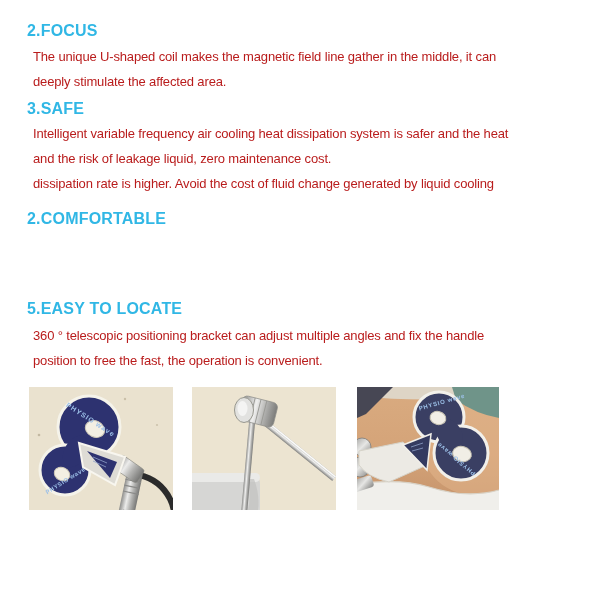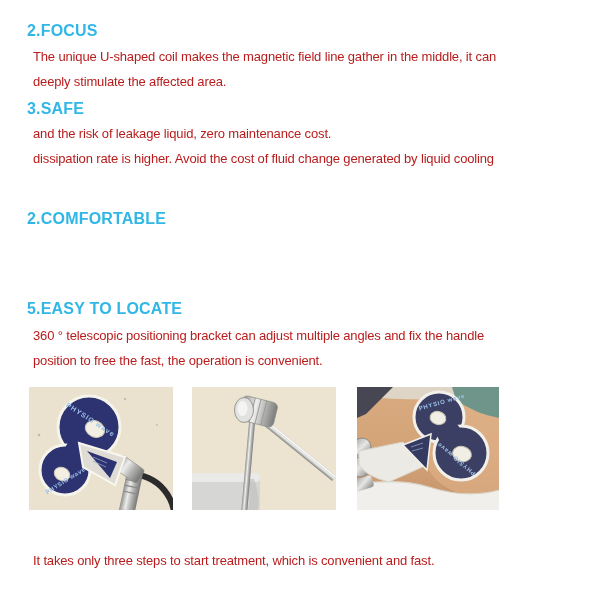--- a/index.html
+++ b/index.html
@@ -30,20 +30,21 @@
 <div class="page">
 
   <div class="sec-h" style="top:21px">2.FOCUS</div>
   <div class="sec-p" style="top:44px">
     <div>The unique U-shaped coil makes the magnetic field line gather in the middle, it can</div>
     <div>deeply stimulate the affected area.</div>
   </div>
 
   <div class="sec-h" style="top:99px">3.SAFE</div>
   <div class="sec-p" style="top:121px">
+    <div>Intelligent variable frequency air cooling heat dissipation system is safer and the heat</div>
     <div>and the risk of leakage liquid, zero maintenance cost.</div>
     <div>dissipation rate is higher. Avoid the cost of fluid change generated by liquid cooling</div>
   </div>
 
   <div class="sec-h" style="top:209px">2.COMFORTABLE</div>
 
   <div class="sec-h" style="top:299px">5.EASY TO LOCATE</div>
   <div class="sec-p" style="top:323px">
     <div>360 ° telescopic positioning bracket can adjust multiple angles and fix the handle</div>
     <div>position to free the fast, the operation is convenient.</div>
@@ -187,17 +188,14 @@
 
         <g>
           <path d="M46,58 L74,47 L70,83 Z" fill="#343a60" stroke="#f2f0ea" stroke-width="1.5"></path>
           <line x1="54" y1="60" x2="66" y2="56" stroke="#8ea0c8" stroke-width="0.8"></line>
           <line x1="55" y1="64" x2="66" y2="61" stroke="#8ea0c8" stroke-width="0.8"></line>
         </g>
       </svg>
     </div>
   </div>
 
-  <div class="sec-p" style="top:548px">
-    <div>It takes only three steps to start treatment, which is convenient and fast.</div>
-  </div>
 
 </div>
 
 </body></html>

